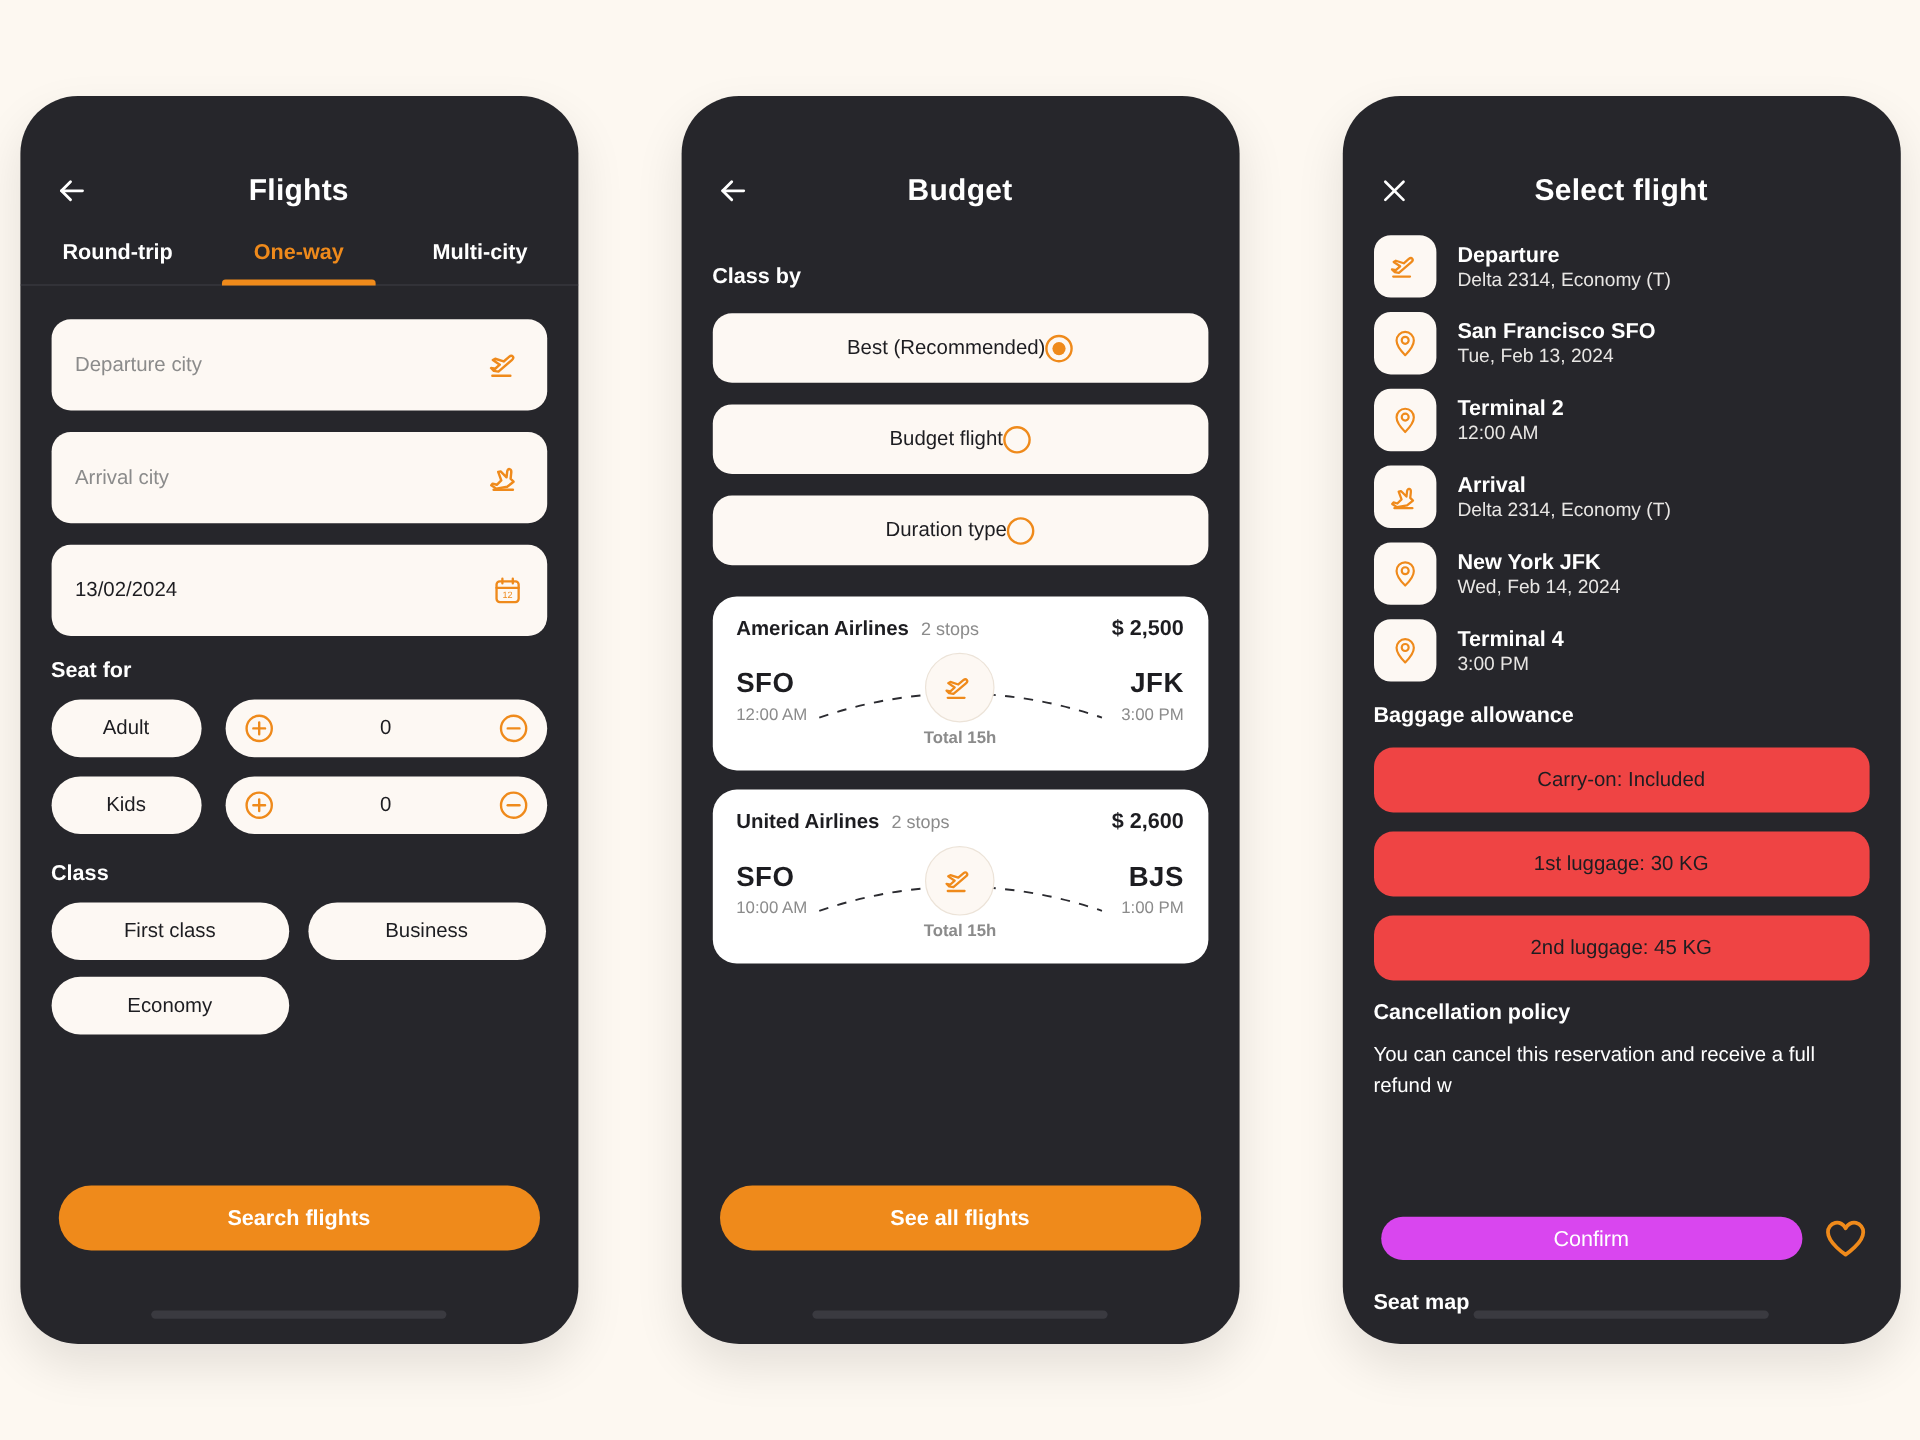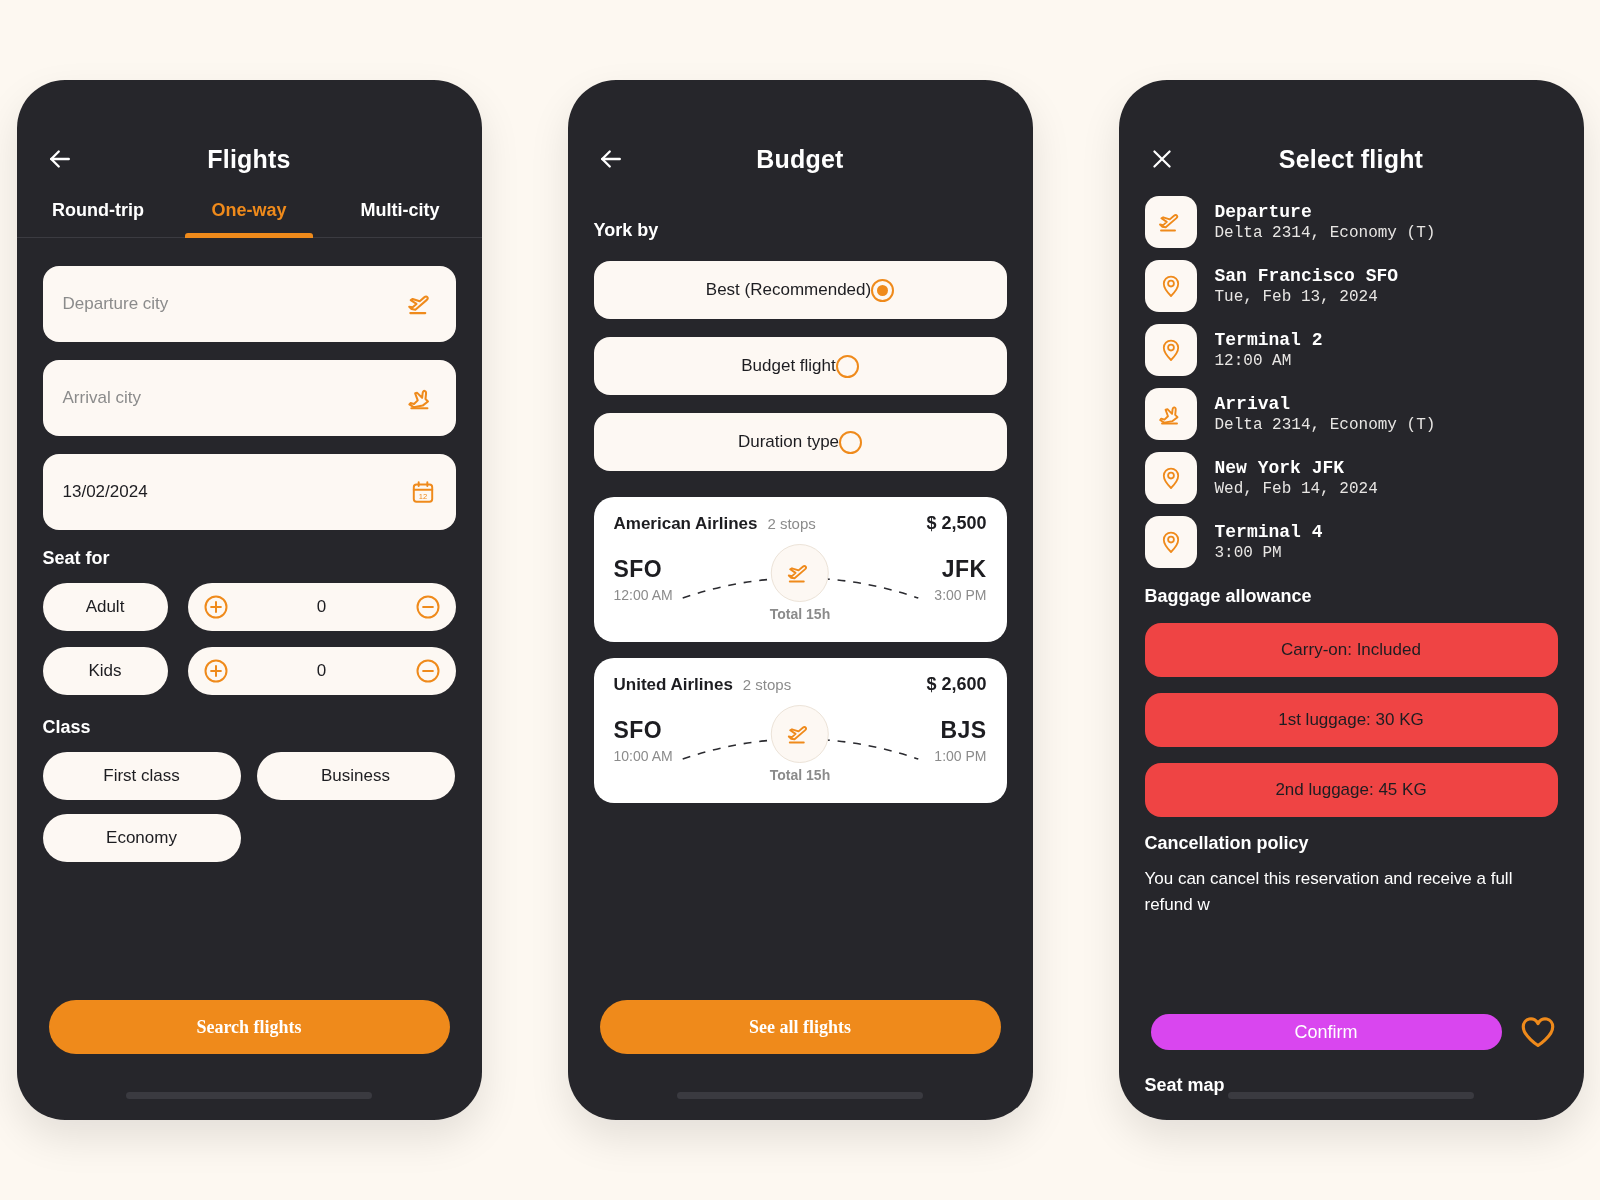--- a/index.html
+++ b/index.html
@@ -116,24 +116,24 @@
   .class-row { display: flex; gap: 16px; margin: 0 26px 14px; }
   .cls {
     background: #fdf8f3; border-radius: 26px;
     height: 48px; width: 198px;
     display: flex; align-items: center; justify-content: center;
     font-size: 17px; color: #1d1d21;
   }
 
   
   .primary {
-    position: absolute; left: 32px; right: 32px; bottom: 66px;
+    position: absolute; left: 32px; right: 32px; bottom: 78px;
     height: 54px; background: #ef8a1b; border-radius: 28px;
     display: flex; align-items: center; justify-content: center;
-    color: #fff; font-size: 18px; font-weight: 700; font-family: Liberation Serif, serif;
+    color: #fff; font-size: 18px; font-weight: 700;
   }
 
   
   .radio-item {
     margin: 0 26px 18px;
     height: 58px; background: #fdf8f3; border-radius: 16px;
     display: flex; align-items: center; justify-content: center;
     padding: 0 22px; font-size: 17px; color: #1d1d21;
   }
   .radio {
@@ -176,21 +176,20 @@
     color: #ef8a1b; margin: 0 auto;
   }
   .mid-label { font-size: 14px; color: #8b8b8b; margin-top: 4px; white-space: nowrap; }
   .dash-svg { position: absolute; left: 0; top: 0; width: 100%; height: 74px; }
 
   
   .dlist { margin-top: 8px; }
   .ditem {
     display: flex; align-items: center; gap: 18px;
     margin: 0 26px 12px;
-    font-family: Liberation Mono, monospace;
   }
   .dicon {
     width: 52px; height: 52px; border-radius: 14px;
     background: #fdf8f3;
     display: flex; align-items: center; justify-content: center;
     color: #ef8a1b; flex: 0 0 auto;
   }
   .dtext .t1 { color: #fff; font-size: 18px; font-weight: 700; }
   .dtext .t2 { color: #e8e6e4; font-size: 16px; margin-top: 2px; }
 
@@ -336,21 +335,21 @@
     <div class="hdr">
       <div class="nav-icon">
         <svg width="30" height="30" viewBox="0 0 24 24" fill="none" stroke="currentColor" stroke-width="1.9" stroke-linecap="round" stroke-linejoin="round">
             <path d="M19 12H5"></path>
             <path d="M11 18l-6-6 6-6"></path>
           </svg>
       </div>
       <div class="hdr-title">Budget</div>
     </div>
 
-    <div class="sect-title" style="margin-top:32px;margin-bottom:20px">York by</div>
+    <div class="sect-title" style="margin-top:32px;margin-bottom:20px">Class by</div>
 
     <div class="radio-item">
       <span>Best (Recommended)</span>
       <span class="radio">
           <span class="dot"></span>
         </span>
     </div>
     <div class="radio-item">
       <span>Budget flight</span>
       <span class="radio"></span>

